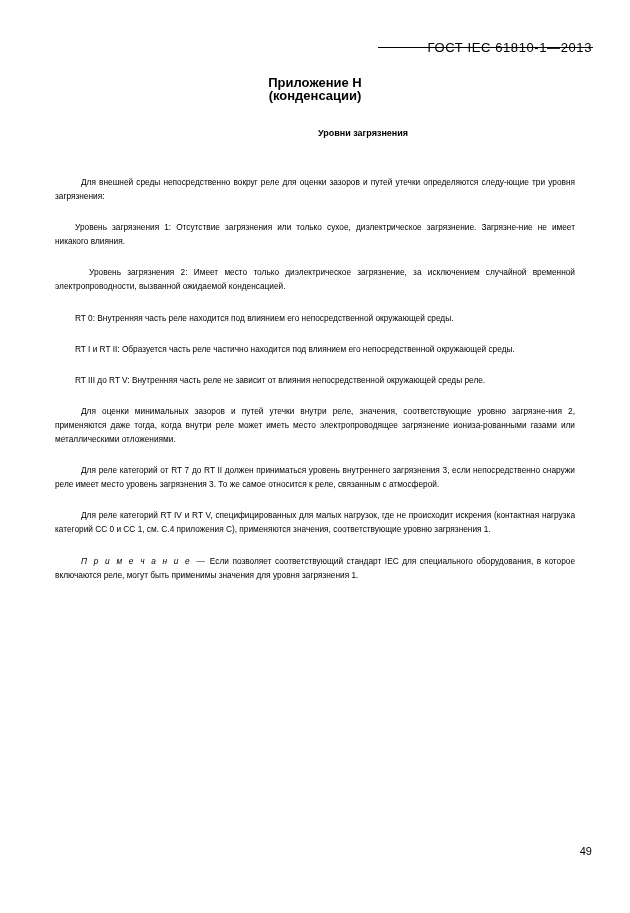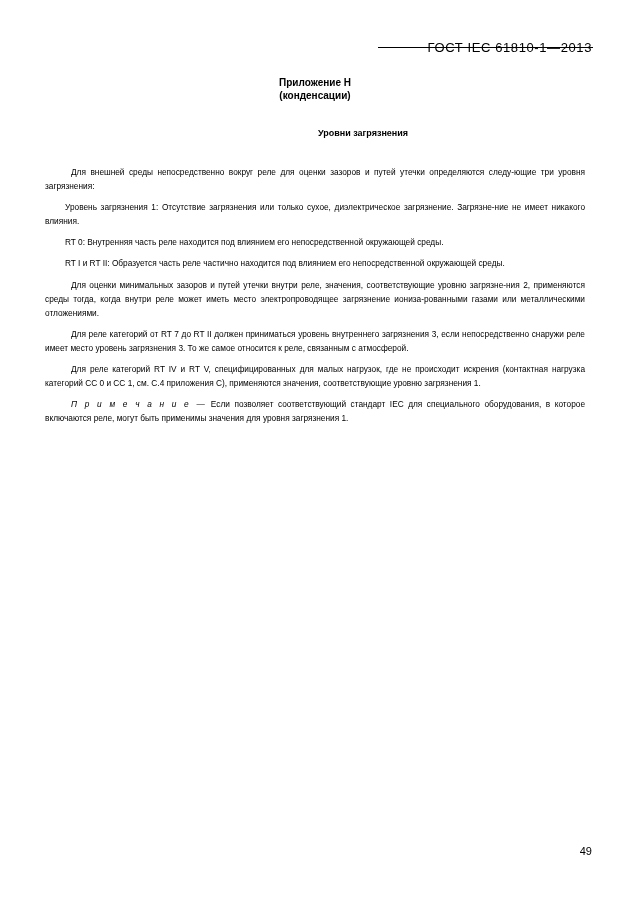--- a/index.html
+++ b/index.html
@@ -38,21 +38,21 @@
     width: 215px;
     height: 1px;
     background: #000;
   }
   .annex-block {
     position: absolute;
     top: 76px;
     left: 0;
     width: 630px;
     text-align: center;
-    font-size: 10px;
+    font-size: 13px;
     line-height: 13px;
   }
   .annex-block div {
     font-weight: bold;
   }
   .section-title {
     position: absolute;
     top: 128px;
     left: 0;
     width: 630px;
@@ -64,21 +64,21 @@
   .body-text {
     position: absolute;
     top: 158px;
     left: 38px;
     width: 554px;
     font-size: 8.3px;
     line-height: 14.1px;
     text-align: justify;
   }
   .body-text p {
-    margin: 7px;
+    margin: 17px;
     text-align: justify;
     text-justify: inter-word;
   }
   .indent {
     text-indent: 26px;
   }
   .indent-sm {
     text-indent: 20px;
   }
   .indent-lg {
@@ -106,23 +106,25 @@
   <div class="annex-block">
     <div>Приложение Н</div>
     <div>(конденсации)</div>
   </div>
 
   <div class="section-title">Уровни загрязнения</div>
 
   <div class="body-text">
     <p class="indent">Для внешней среды непосредственно вокруг реле для оценки зазоров и путей утечки определяются следу-ющие три уровня загрязнения:</p>
     <p class="indent-sm">Уровень загрязнения 1: Отсутствие загрязнения или только сухое, диэлектрическое загрязнение. Загрязне-ние не имеет никакого влияния.</p>
+    <p class="indent-lg">Уровень загрязнения 2: Имеет место только диэлектрическое загрязнение, за исключением случайной временной электропроводности, вызванной ожидаемой конденсацией.</p>
     <p class="indent-sm">RT 0: Внутренняя часть реле находится под влиянием его непосредственной окружающей среды.</p>
     <p class="indent-sm">RT I и RT II: Образуется часть реле частично находится под влиянием его непосредственной окружающей среды.</p>
-    <p class="indent">Для оценки минимальных зазоров и путей утечки внутри реле, значения, соответствующие уровню загрязне-ния 2, применяются среды тогда, когда внутри реле может иметь место  электропроводящее загрязнение иониза-рованными газами  или  металлическими отложениями.</p>
+    <p class="indent-sm">RT III  до  RT V: Внутренняя часть реле не зависит от влияния непосредственной окружающей среды реле.</p>
+    <p class="indent">Для оценки минимальных зазоров и путей утечки внутри реле, значения, соответствующие уровню загрязне-ния 2, применяются даже тогда, когда внутри реле может иметь место  электропроводящее загрязнение иониза-рованными газами  или  металлическими отложениями.</p>
     <p class="indent">Для реле категорий от RT 7 до  RT II должен приниматься уровень внутреннего  загрязнения 3,  если непосредственно снаружи реле имеет место уровень загрязнения 3. То же самое относится к реле, связанным с атмосферой.</p>
     <p class="indent">Для реле категорий RT IV и RT V, специфицированных для малых нагрузок, где не происходит искрения (контактная нагрузка категорий СС 0 и СС 1, см. С.4 приложения С), применяются значения, соответствующие уровню загрязнения 1.</p>
     <p class="indent"><span class="spaced">П р и м е ч а н и е —</span><span> Если позволяет соответствующий стандарт IEC  для специального оборудования, в которое включаются реле, могут быть применимы значения для уровня загрязнения 1.</span></p>
   </div>
 
   <div class="page-number">49</div>
 
 </div>
 
 </body></html>

